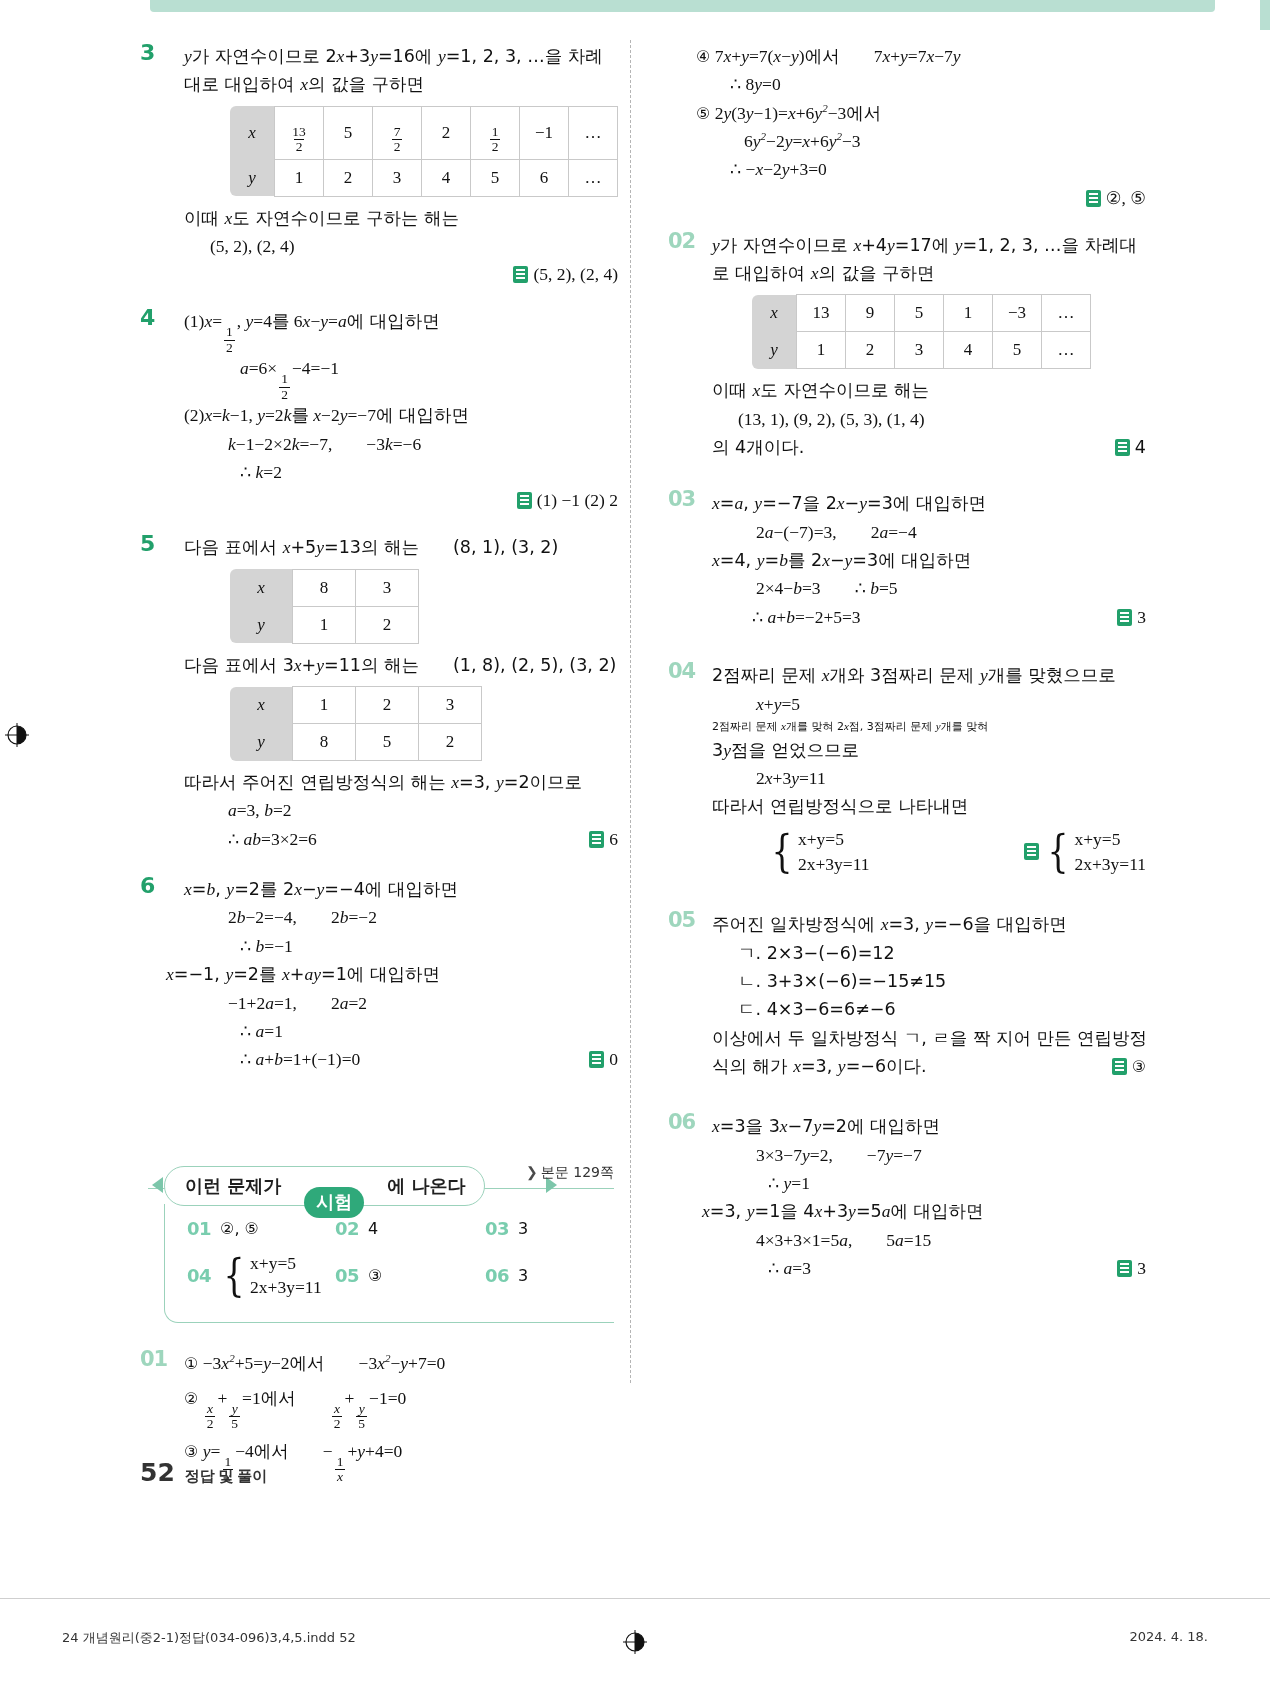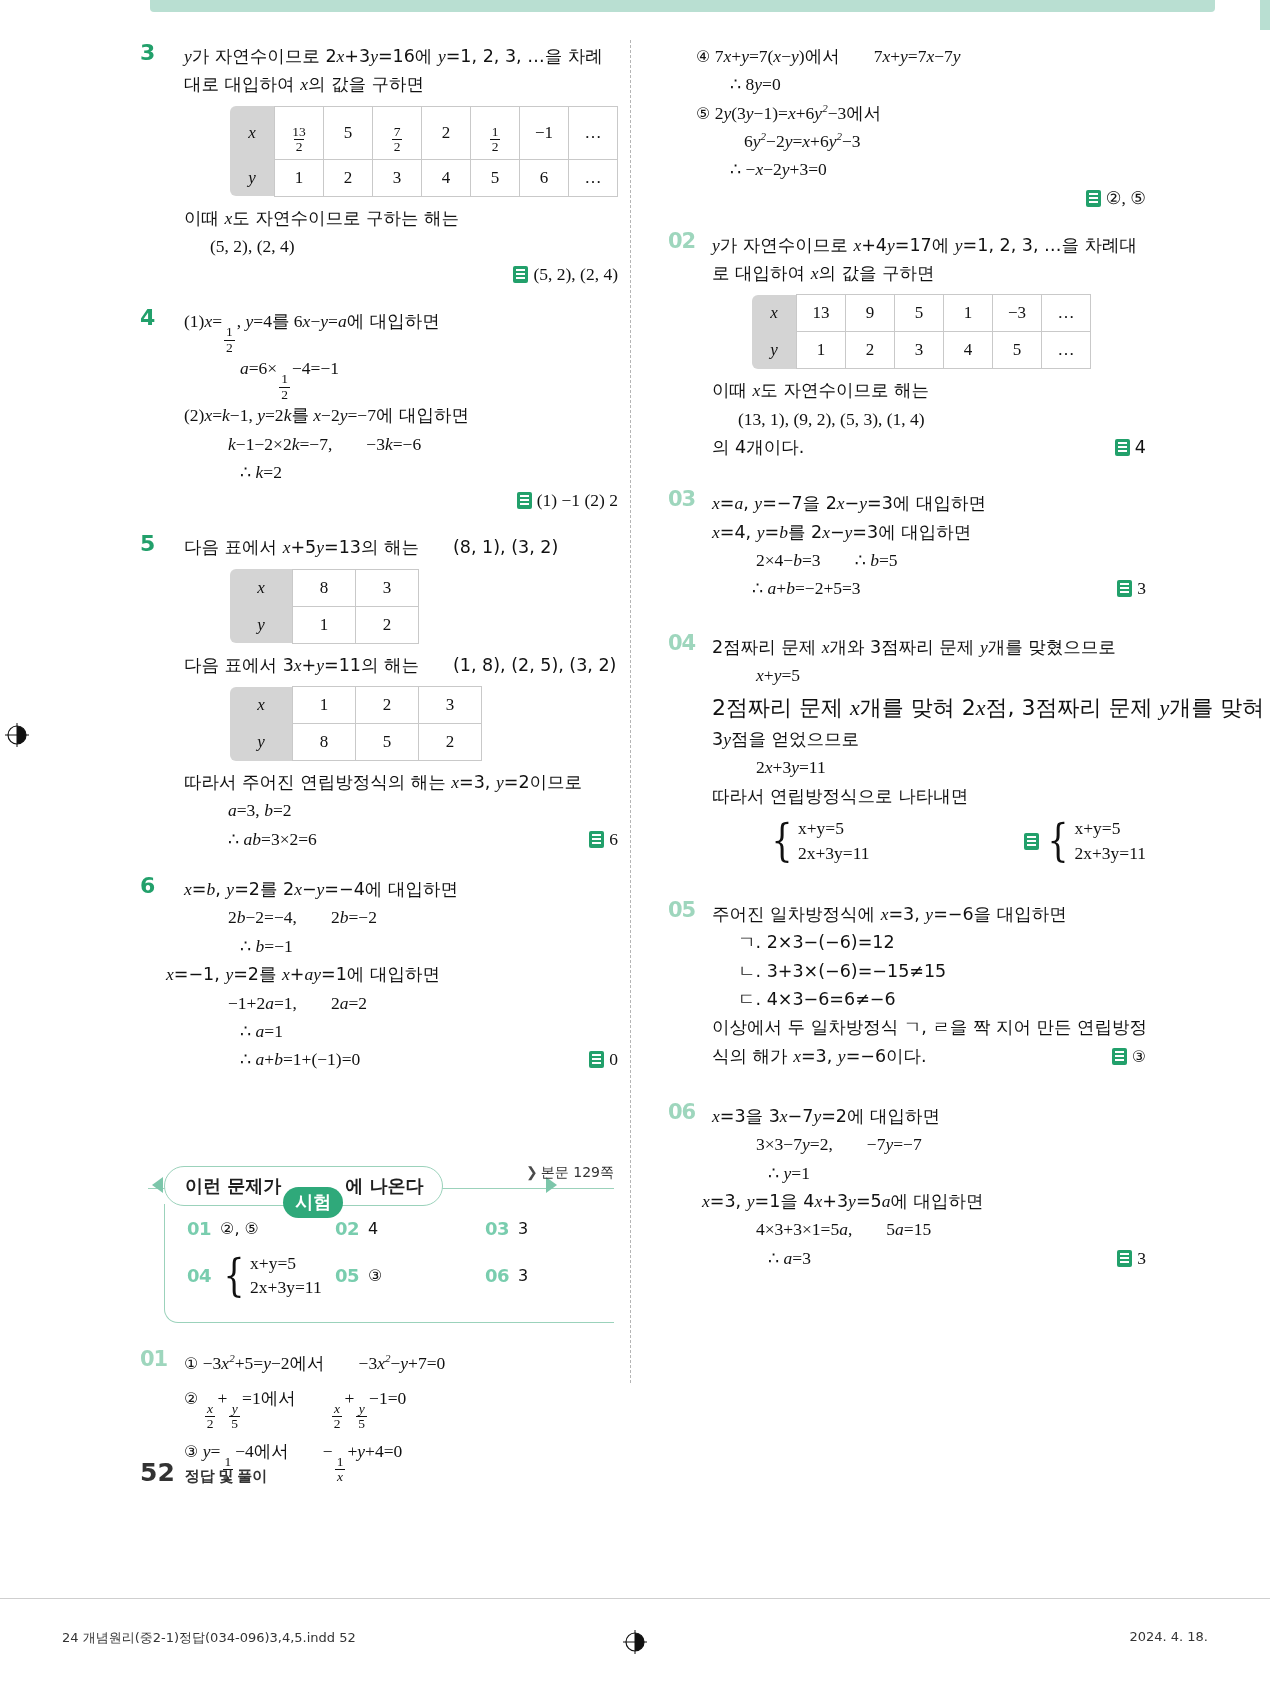--- a/index.html
+++ b/index.html
@@ -111,21 +111,21 @@
   }
   .exam-head{
     position:relative;height:40px;
   }
   .exam-rule{
     position:absolute;left:0;right:0;top:22px;height:1.6px;background:#9bd2bb;
   }
   .exam-pill{
     position:absolute;left:16px;top:0;height:40px;
     background:#fff;border:1.8px solid #9bd2bb;border-radius:22px;
-    display:flex;align-items:center;gap:2px;padding:0 18px 0 20px;
+    display:flex;align-items:center;gap:23px;padding:0 18px 0 20px;
     font-family:"DejaVu Sans","Liberation Sans",sans-serif;
     font-weight:bold;font-size:18px;color:#1f1f1f;
     box-sizing:border-box;
   }
   .exam-pill .hl{
     background:#2fa97a;color:#fff;border-radius:16px;padding:3px 12px 4px;
     font-weight:bold;
     margin-top:33px;
   }
   .arrow-l,.arrow-r{
@@ -475,32 +475,33 @@
       <div class="ln kr">이때 <i class="v">x</i>도 자연수이므로 해는</div>
       <div class="ln ind1">(13, 1), (9, 2), (5, 3), (1, 4)</div>
       <div class="ln kr">의 4개이다.<span style="float:right"><span class="tag"></span><span>4</span></span></div>
     </div>
   </div>
 
   <div class="sol" style="margin-top:28px">
     <div class="sol-num pale two">03</div>
     <div class="sol-body">
       <div class="ln kr"><i class="v">x</i>=<i class="v">a</i>, <i class="v">y</i>=−7을 2<i class="v">x</i>−<i class="v">y</i>=3에 대입하면</div>
+      <div class="ln ind2">2<i class="v">a</i>−(−7)=3,<span class="gap"></span>2<i class="v">a</i>=−4</div>
       <div class="ln kr"><i class="v">x</i>=4, <i class="v">y</i>=<i class="v">b</i>를 2<i class="v">x</i>−<i class="v">y</i>=3에 대입하면</div>
       <div class="ln ind2">2×4−<i class="v">b</i>=3<span class="gap"></span>∴ <i class="v">b</i>=5</div>
       <div class="ln ind2" style="padding-left:40px">∴ <i class="v">a</i>+<i class="v">b</i>=−2+5=3<span style="float:right"><span class="tag"></span><span>3</span></span></div>
     </div>
   </div>
 
   <div class="sol" style="margin-top:30px">
     <div class="sol-num pale two">04</div>
     <div class="sol-body">
       <div class="ln kr">2점짜리 문제 <i class="v">x</i>개와 3점짜리 문제 <i class="v">y</i>개를 맞혔으므로</div>
       <div class="ln ind2"><i class="v">x</i>+<i class="v">y</i>=5</div>
-      <div class="ln kr" style="font-size:22px">2점짜리 문제 <i class="v">x</i>개를 맞혀 2<i class="v">x</i>점, 3점짜리 문제 <i class="v">y</i>개를 맞혀</div>
+      <div class="ln kr" style="font-size:11px">2점짜리 문제 <i class="v">x</i>개를 맞혀 2<i class="v">x</i>점, 3점짜리 문제 <i class="v">y</i>개를 맞혀</div>
       <div class="ln kr">3<i class="v">y</i>점을 얻었으므로</div>
       <div class="ln ind2">2<i class="v">x</i>+3<i class="v">y</i>=11</div>
       <div class="ln kr">따라서 연립방정식으로 나타내면</div>
       <div class="ln" style="padding-left:56px;margin-top:6px">
         <span class="sys">
           <span class="brace">{</span>
           <span class="eqs">
             <span>x+y=5</span>
             <span>2x+3y=11</span>
           </span>

